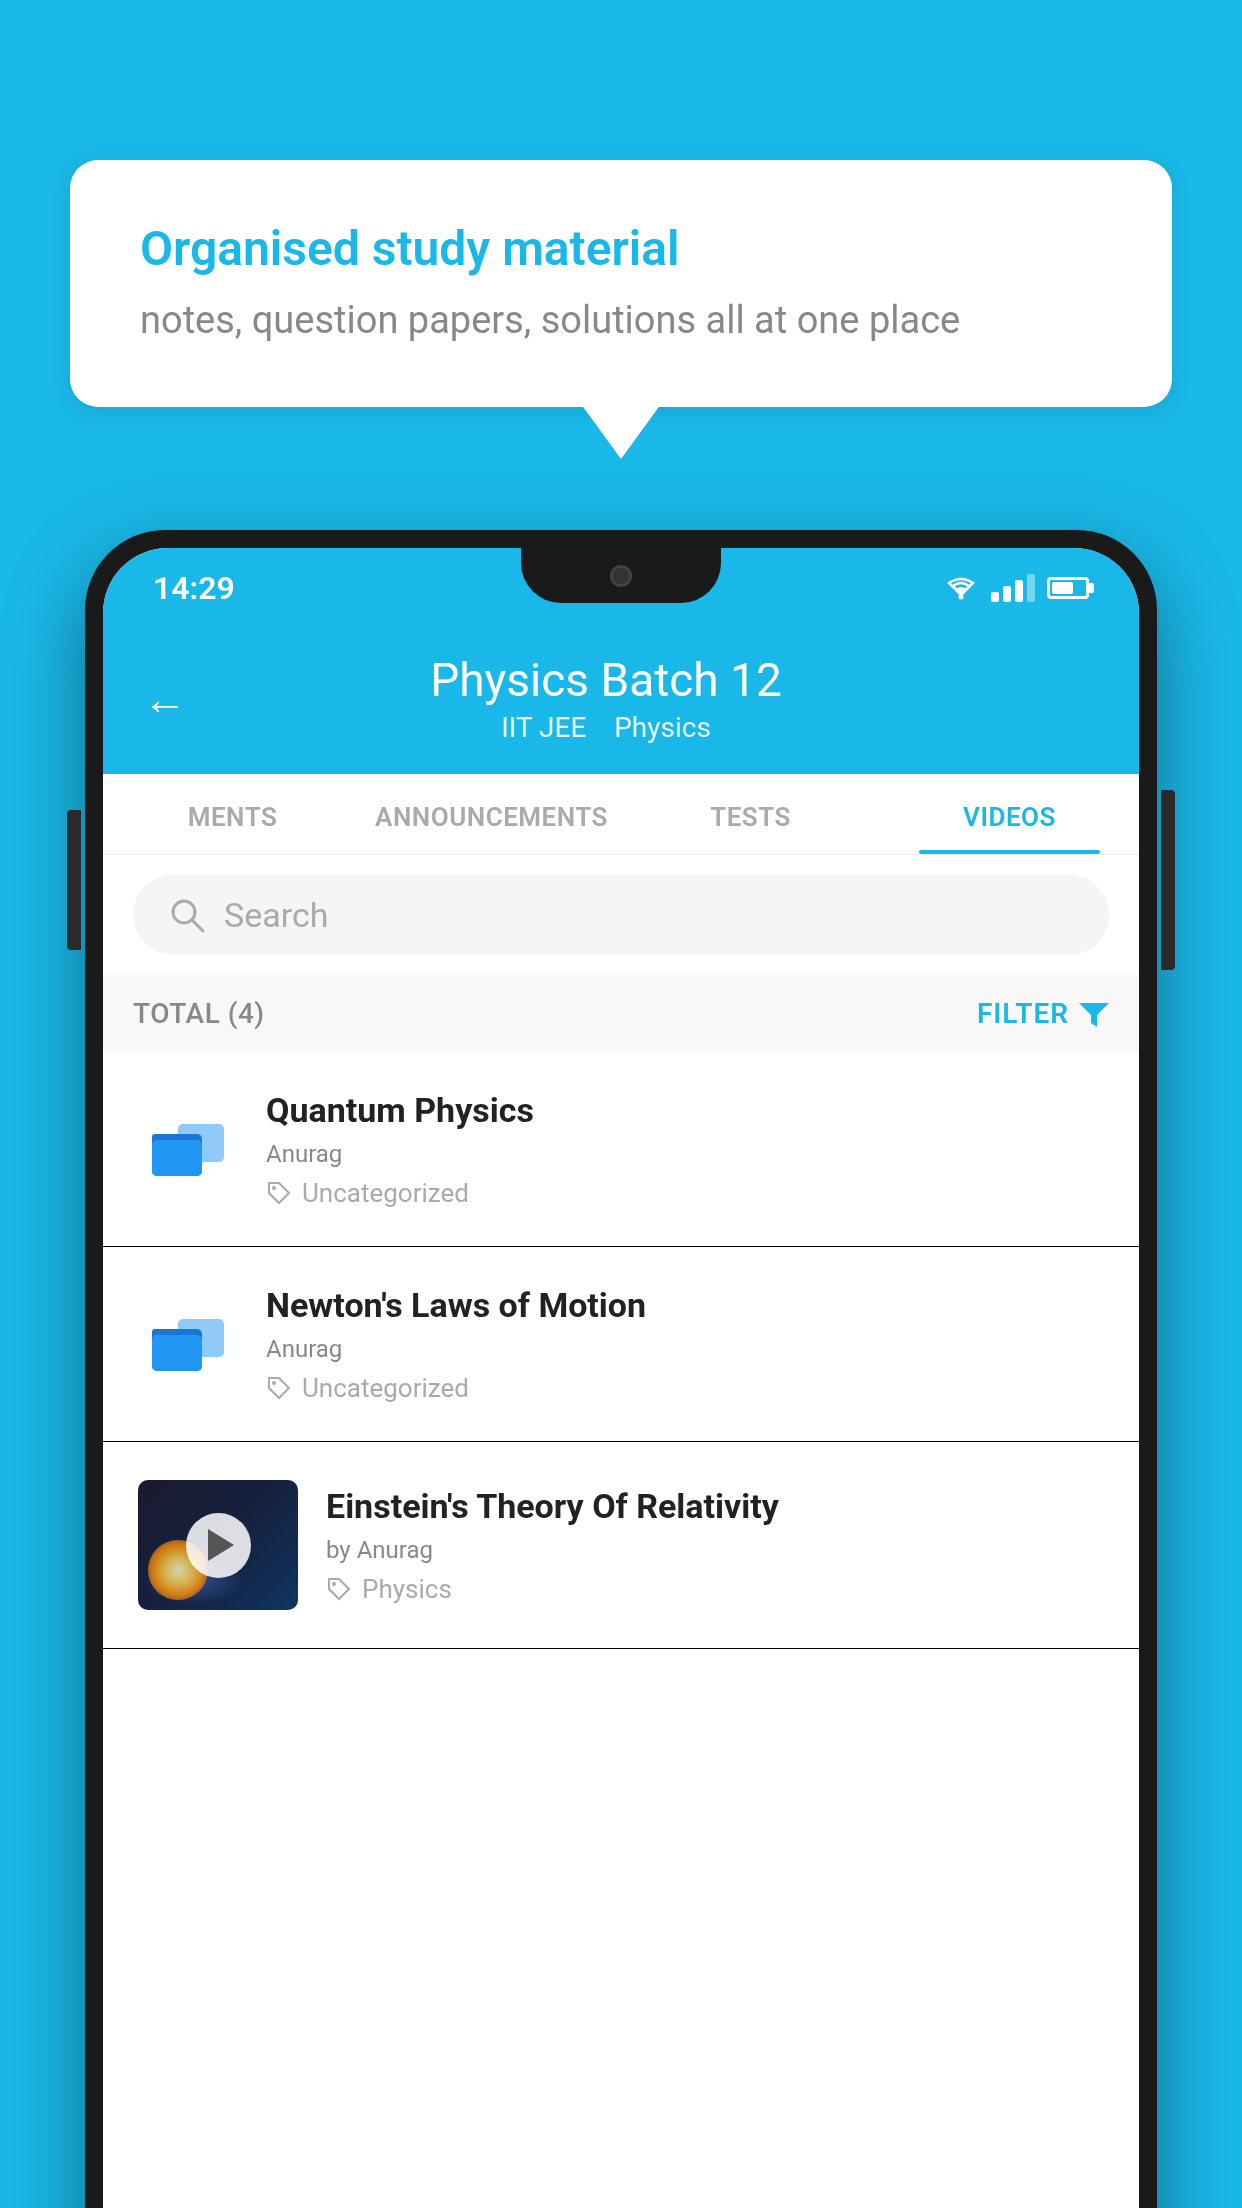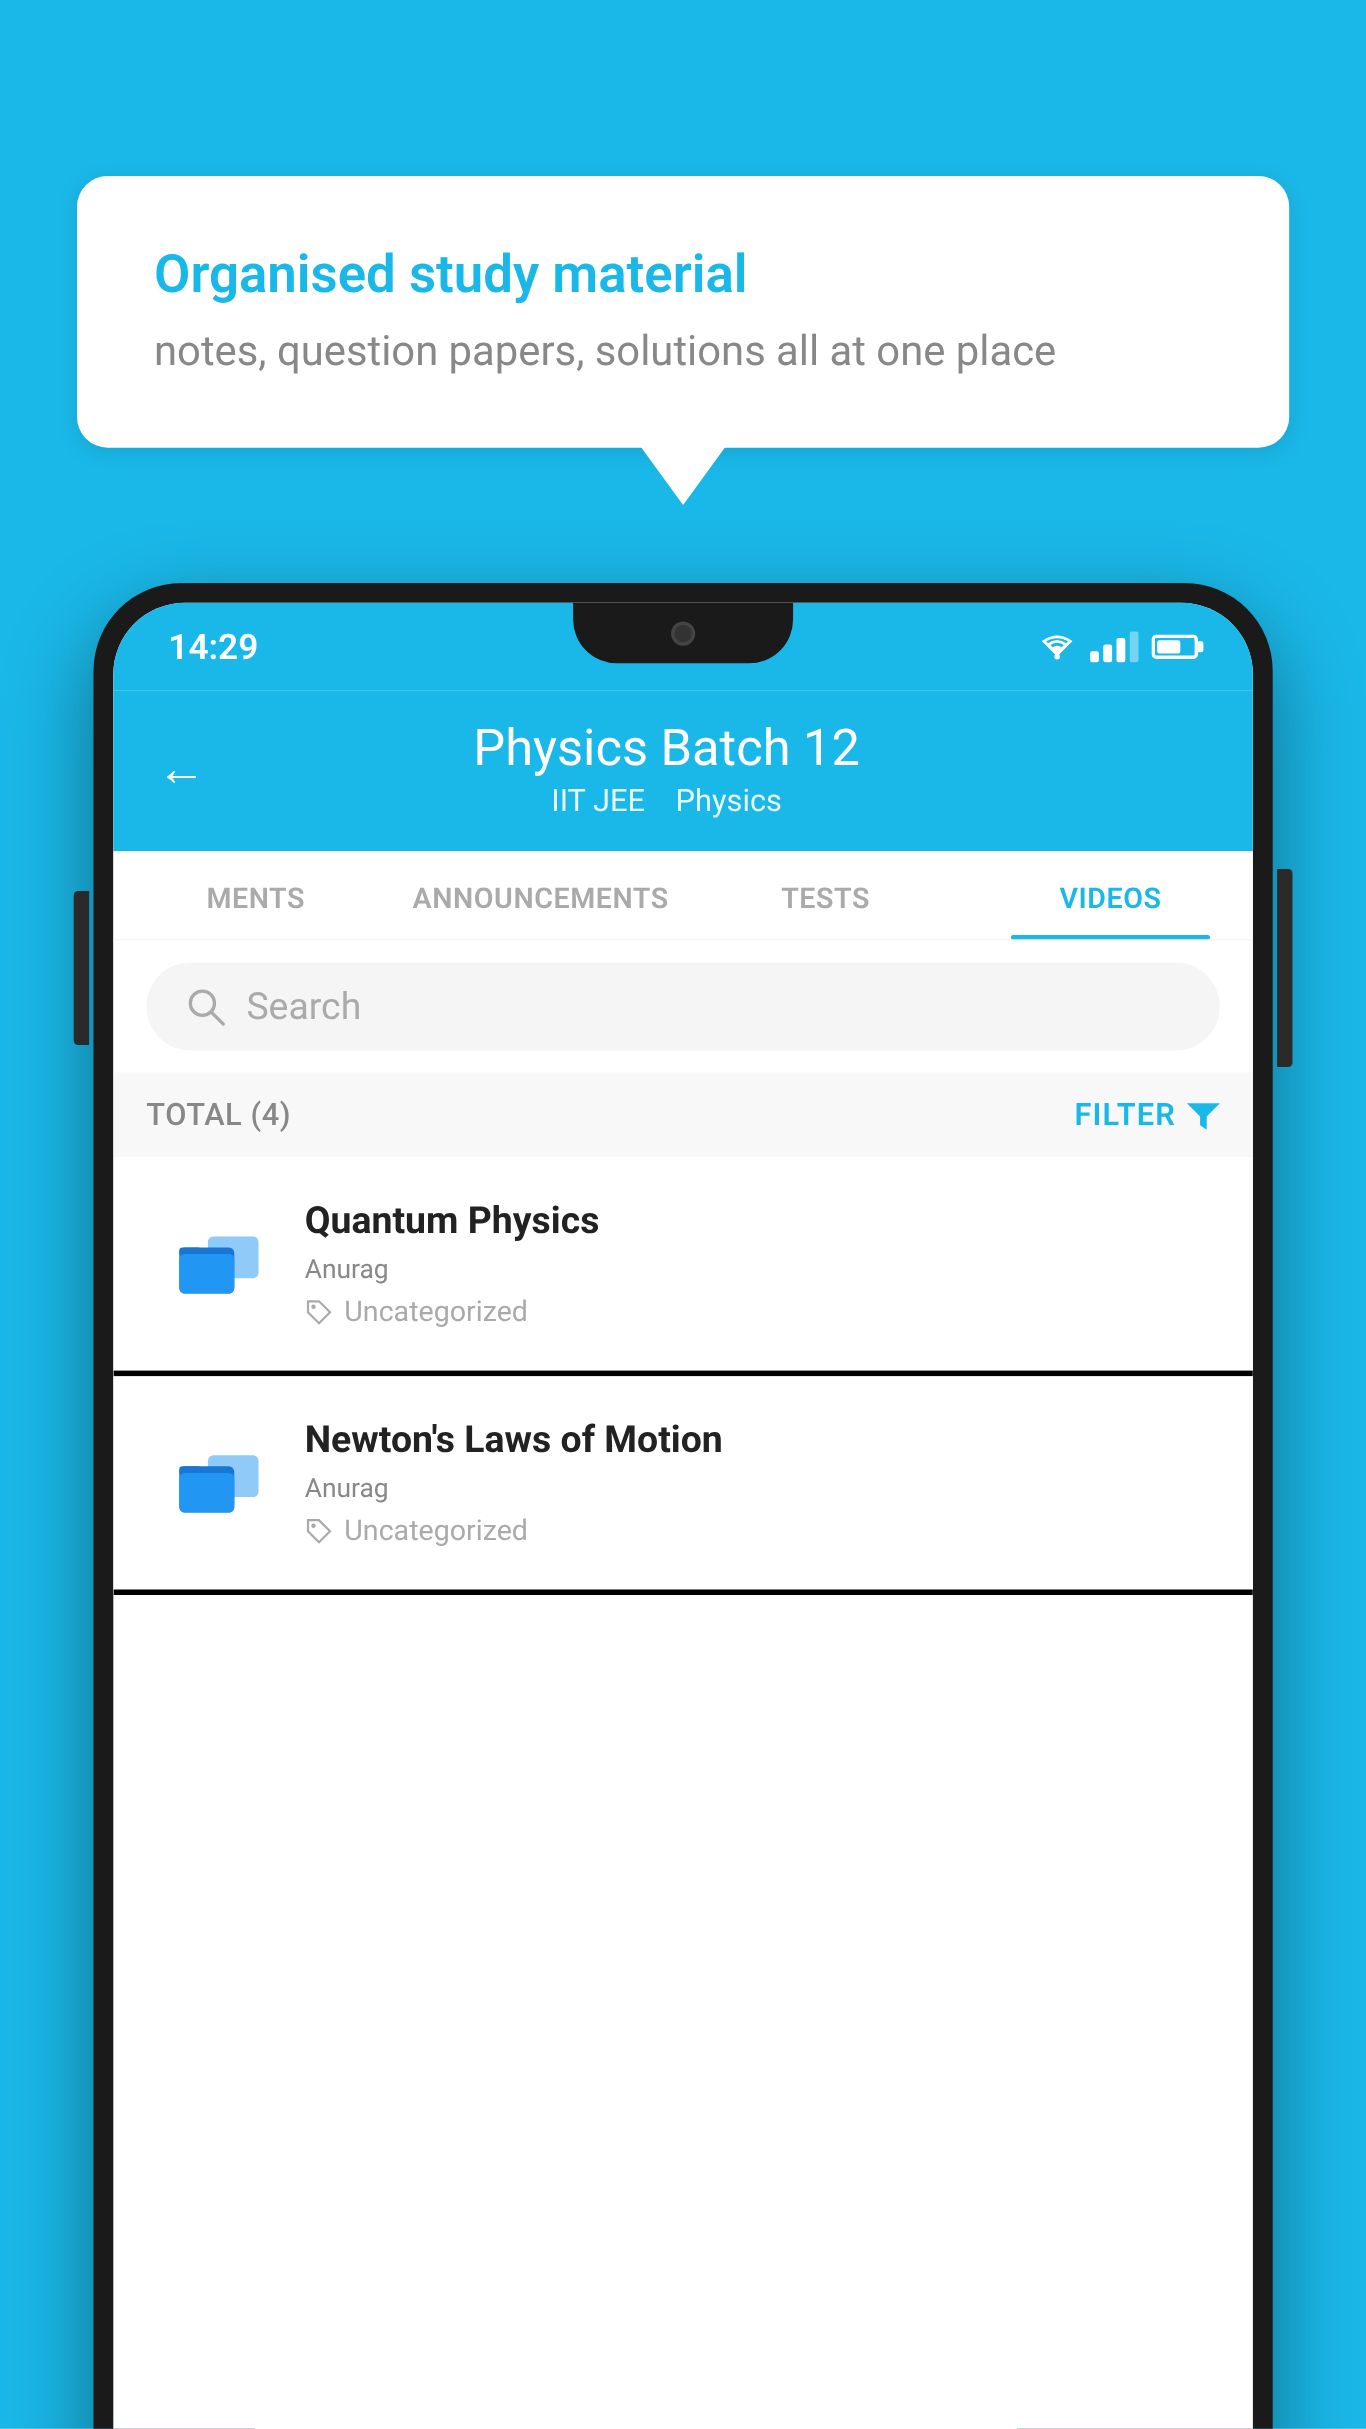--- a/index.html
+++ b/index.html
@@ -309,22 +309,22 @@
 
     
     .video-list {
       background: white;
       overflow: hidden;
     }
 
     .video-item {
       display: flex;
       align-items: center;
-      padding: 38px 46px;
-      border-bottom: 5px solid #000000;
+      padding: 38px 35px;
+      border-bottom: 1px solid #000000;
       gap: 28px;
       cursor: pointer;
     }
 
     .video-item-thumbnail {
       width: 160px;
       height: 130px;
       border-radius: 10px;
       background: #ddd;
       flex-shrink: 0;
@@ -546,17 +546,39 @@
             <div class="video-tag">
               <svg width="26" height="26" viewBox="0 0 26 26" fill="none">
                 <path d="M3 3 L13 3 L23 13 L13 23 L3 13 Z" stroke="#aaa" stroke-width="2" fill="none"></path>
                 <circle cx="8" cy="8" r="2" fill="#aaa"></circle>
               </svg>
               <span class="tag-text">Uncategorized</span>
             </div>
           </div>
         </div>
 
+        <div class="video-item">
+          <div class="video-item-thumbnail">
+            <div class="video-thumbnail-dark">
+              <div class="thumbnail-glow"></div>
+              <div class="thumbnail-space"></div>
+              <div class="play-button">
+                <div class="play-triangle"></div>
+              </div>
+            </div>
+          </div>
+          <div class="video-info">
+            <div class="video-title">Einstein's Theory Of Relativity</div>
+            <div class="video-author">by Anurag</div>
+            <div class="video-tag">
+              <svg width="26" height="26" viewBox="0 0 26 26" fill="none">
+                <path d="M3 3 L13 3 L23 13 L13 23 L3 13 Z" stroke="#aaa" stroke-width="2" fill="none"></path>
+                <circle cx="8" cy="8" r="2" fill="#aaa"></circle>
+              </svg>
+              <span class="tag-text">Physics</span>
+            </div>
+          </div>
+        </div>
 
       </div>
     </div>
   </div>
 </div>
 
 </body></html>

